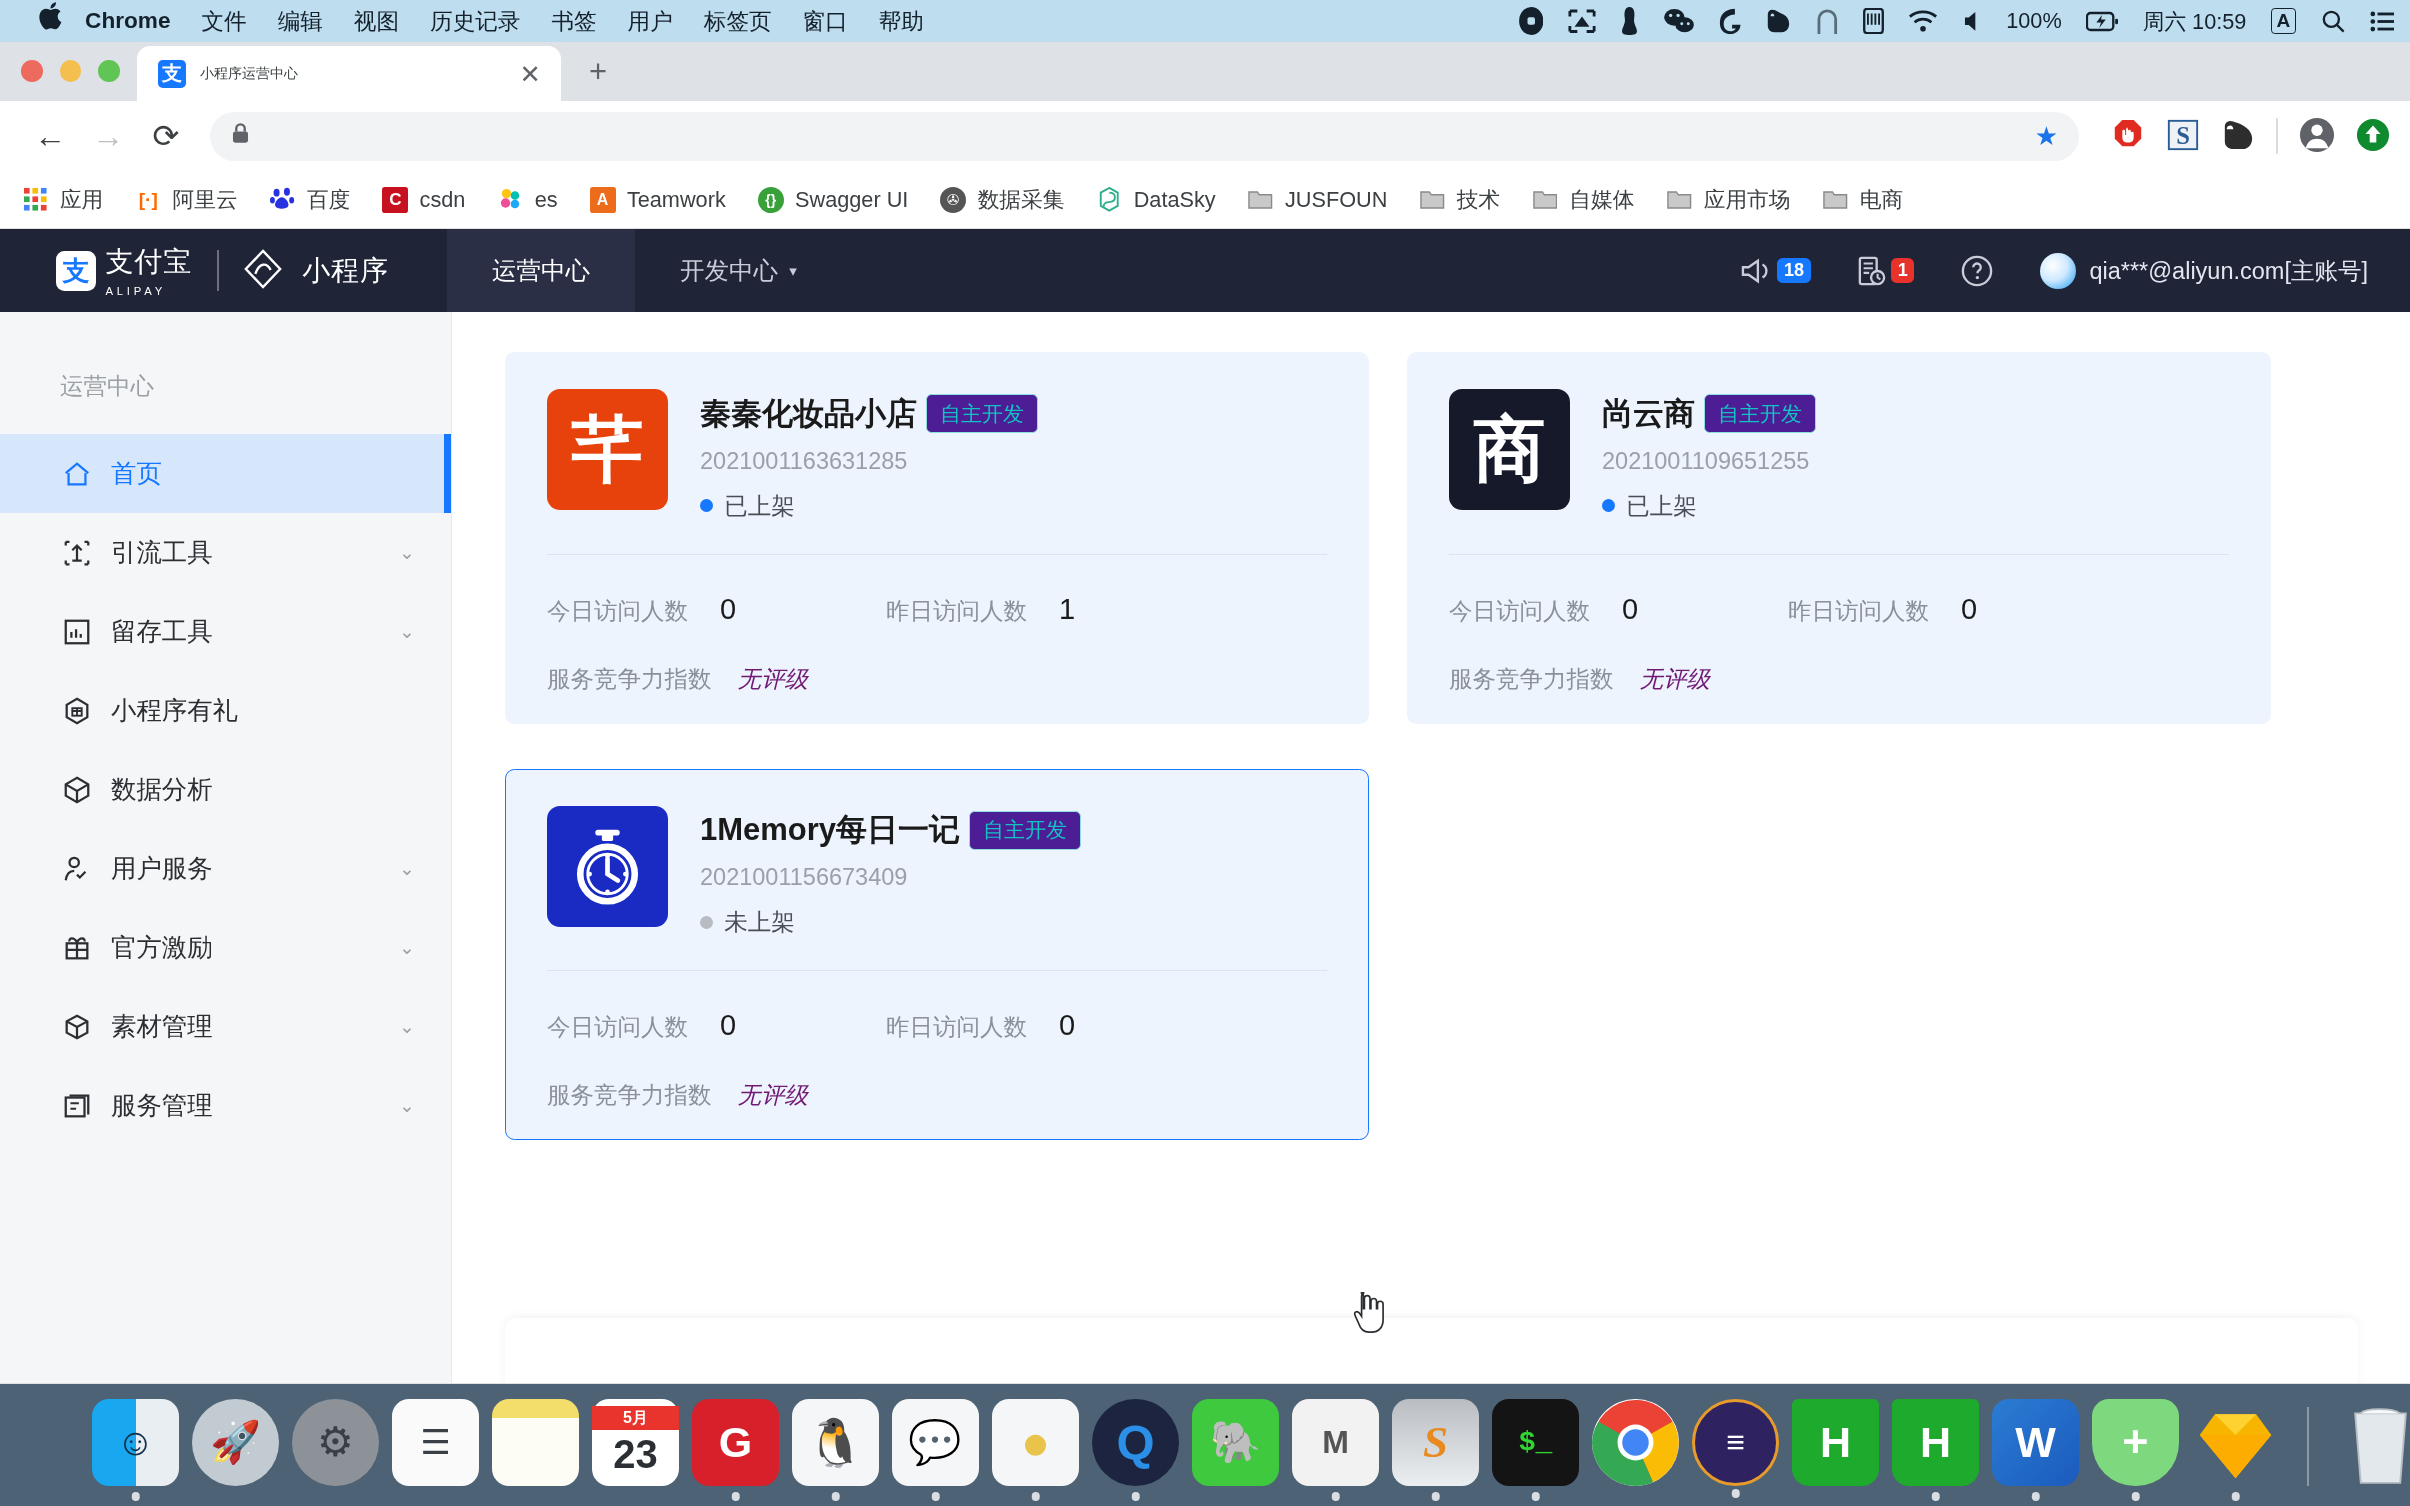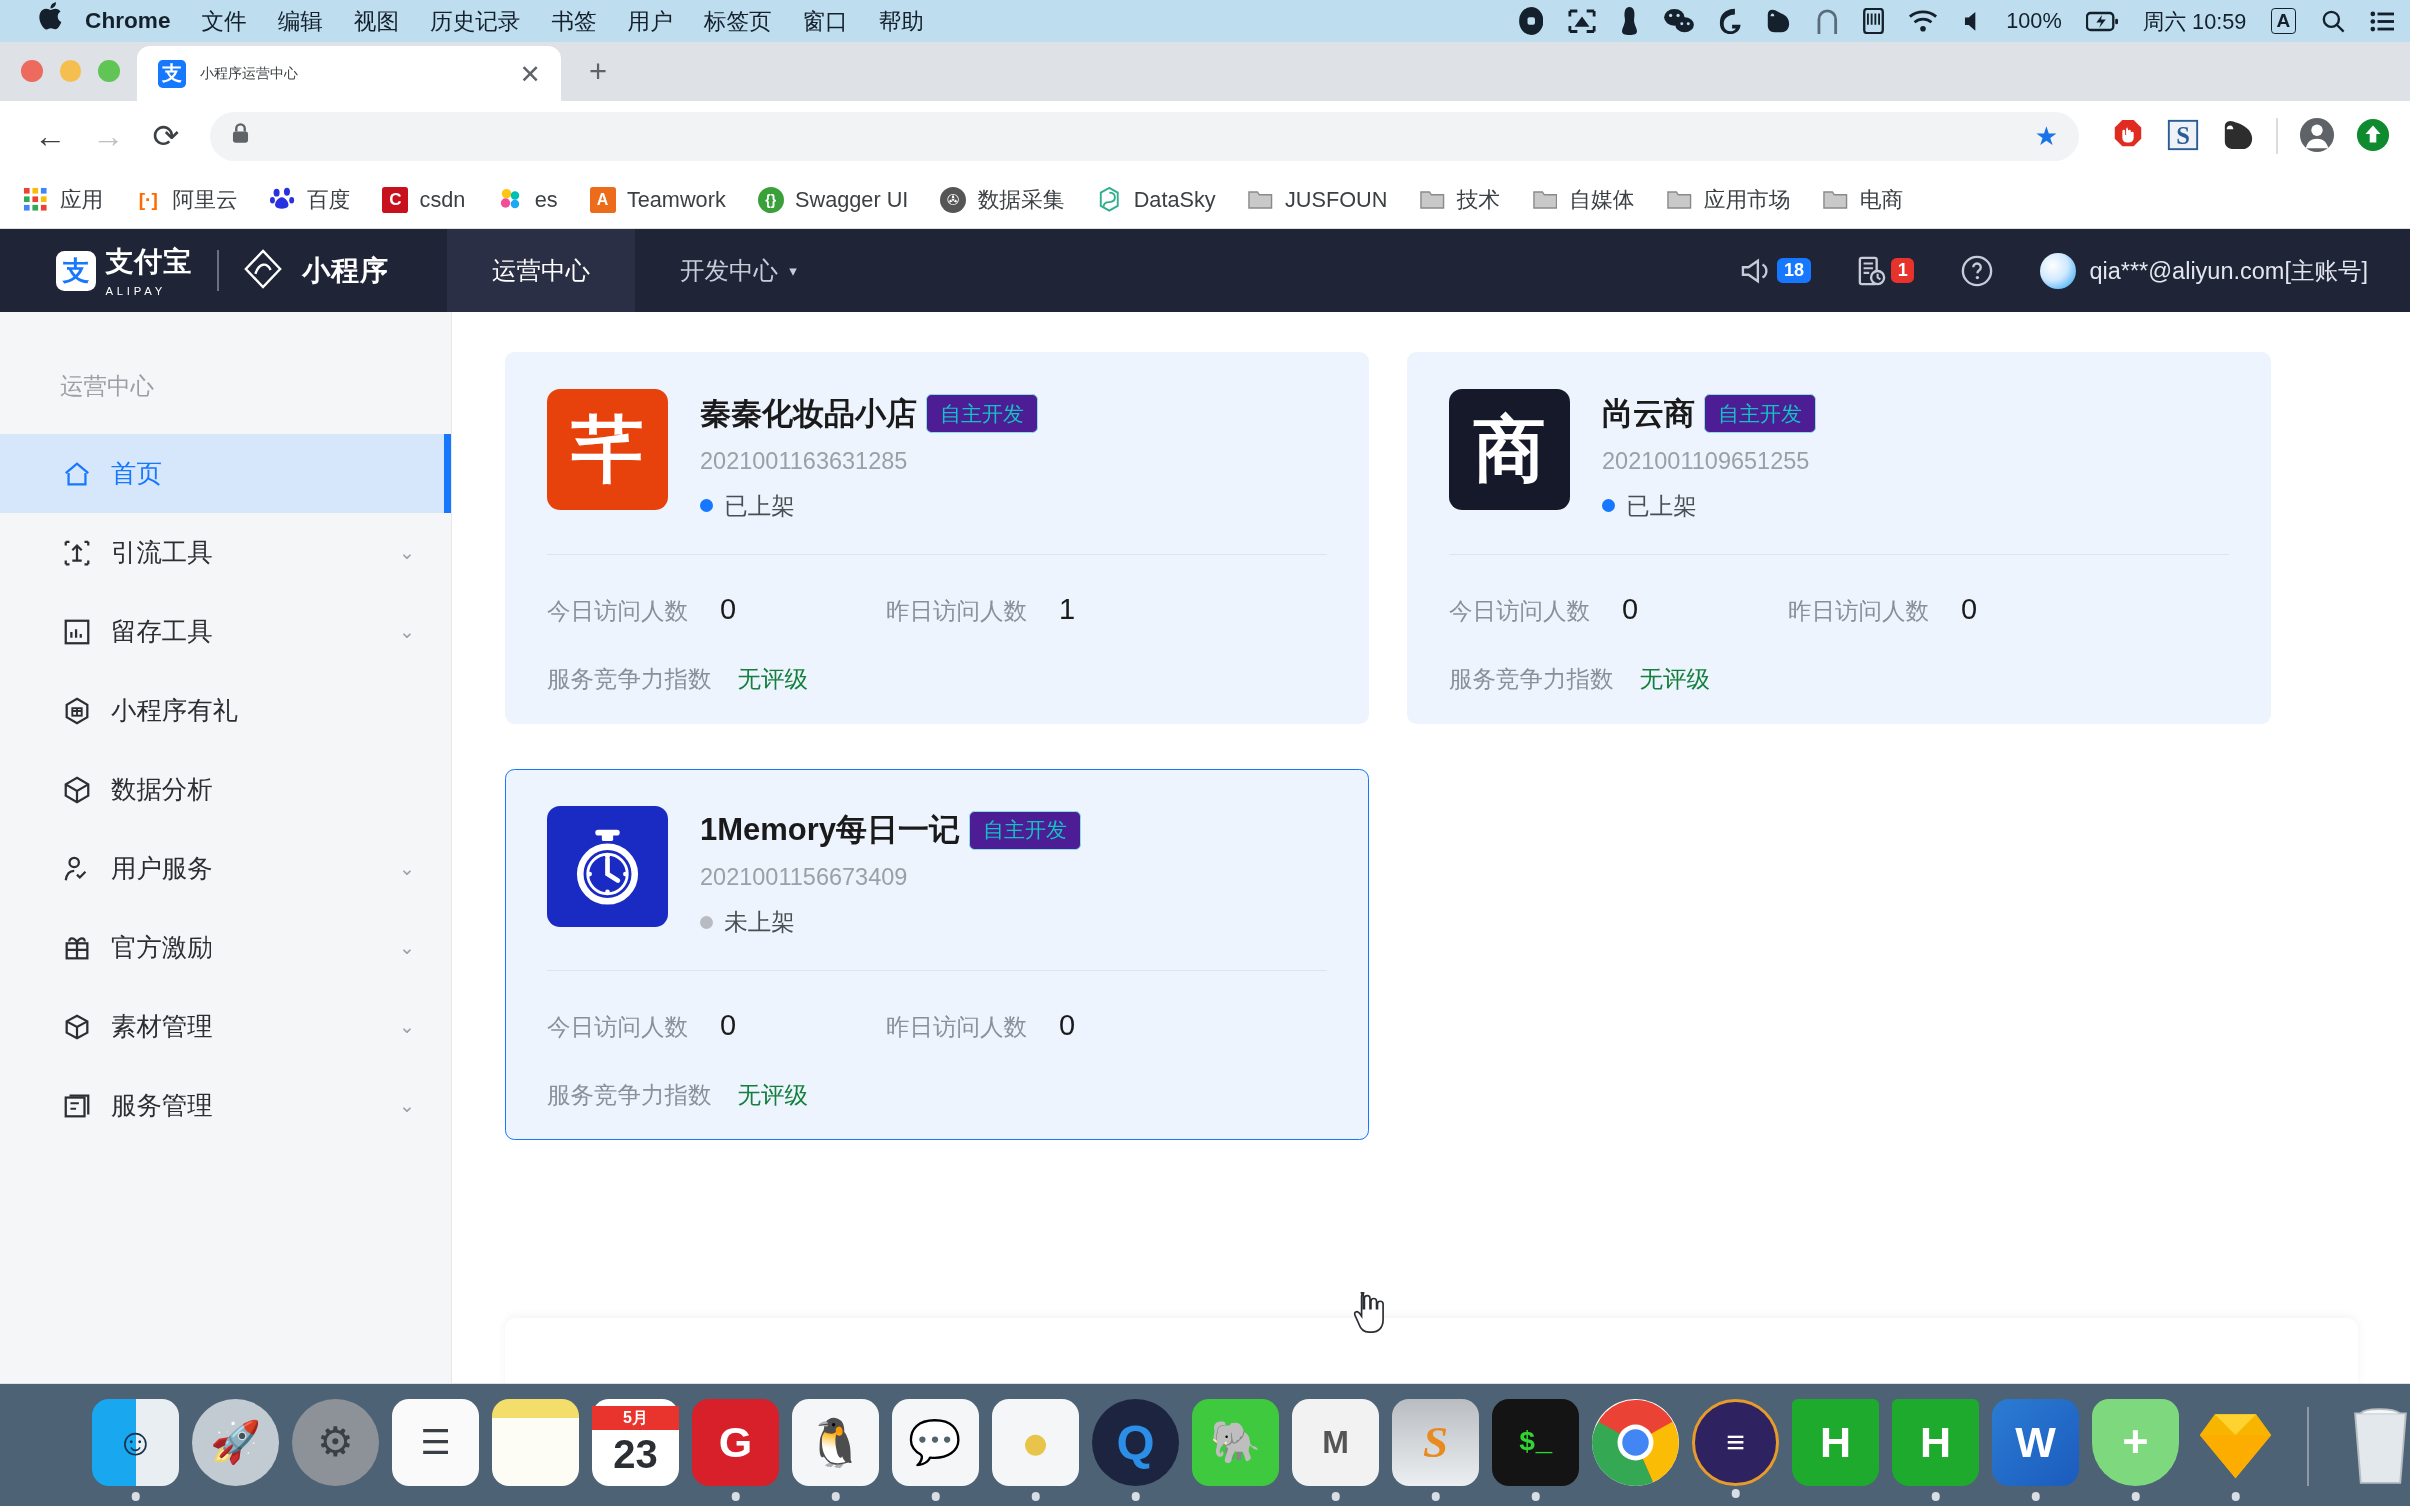--- a/index.html
+++ b/index.html
@@ -86,21 +86,21 @@
   
   .page { position: absolute; top: 187px; left: 0; width: 2411px; height: 1154px; background: #f7f8fa; overflow: hidden; }
 
   .app-header {
     height: 83px; background: #1f2437; display: flex; align-items: center; color: #fff;
   }
   .logo-wrap { display: flex; align-items: center; padding-left: 56px; gap: 19px; }
   .logo-alipay { display: flex; align-items: center; gap: 9.4px; }
   .logo-mark { width: 40px; height: 40px; background: #fff; border-radius: 8.5px; color: #1677ff;
                font-size: 27px; font-weight: bold; display: flex; align-items: center; justify-content: center; }
-  .logo-txt { font-size: 28px; font-weight: bold; letter-spacing: 0.9px; }
+  .logo-txt { font-size: 28px; font-weight: normal; letter-spacing: 0.9px; }
   .logo-sub { font-size: 11.3px; letter-spacing: 3.8px; }
   .logo-sep { width: 1.9px; height: 41px; background: rgba(255,255,255,.35); margin: 0 5.6px; }
   .nav-tabs { display: flex; align-items: stretch; height: 83px; margin-left: 58px; }
   .nav-tab {
     display: flex; align-items: center; padding: 0 45px; font-size: 24.5px; color: #c9ccd8;
     white-space: nowrap;
   }
   .nav-tab.active { background: #2a2f45; color: #fff; }
   .nav-caret { margin-left: 11.3px; font-size: 15px; }
   .hdr-right { margin-left: auto; display: flex; align-items: center; gap: 47px; padding-right: 43px; }
@@ -154,21 +154,21 @@
   .st-dot { width: 13px; height: 13px; border-radius: 50%; display: inline-block; }
   .st-dot.on { background: #1677ff; }
   .st-dot.off { background: #b8bcc2; }
   .card-hr { height: 0.9px; background: #dbe5f2; margin: 32px 0 0 0; }
   .stats { display: flex; margin-top: 38px; }
   .stat { display: flex; align-items: baseline; width: 339px; }
   .stat-lbl { font-size: 23.5px; color: #8a9099; margin-right: 32px; white-space: nowrap; }
   .stat-val { font-size: 29px; color: #1a1a1a; }
   .rating { margin-top: 36px; display: flex; align-items: baseline; }
   .rating .stat-lbl { margin-right: 26px; }
-  .rating-val { font-size: 23.5px; color: #15803d; }
+  .rating-val { font-size: 23.5px; color: #701a75; font-style: italic; }
 
   .bottom-panel {
     position: absolute; left: 53px; right: 53px; bottom: -19px; height: 85px;
     background: #fff; border-radius: 11.3px 11.3px 0 0; box-shadow: 0 -1.9px 9.4px rgba(0,0,0,.05);
   }
 
   .cursor { position: absolute; left: 899px; top: 979px; width: 38px; height: 43px; pointer-events: none; }
 
   
   .dock {

